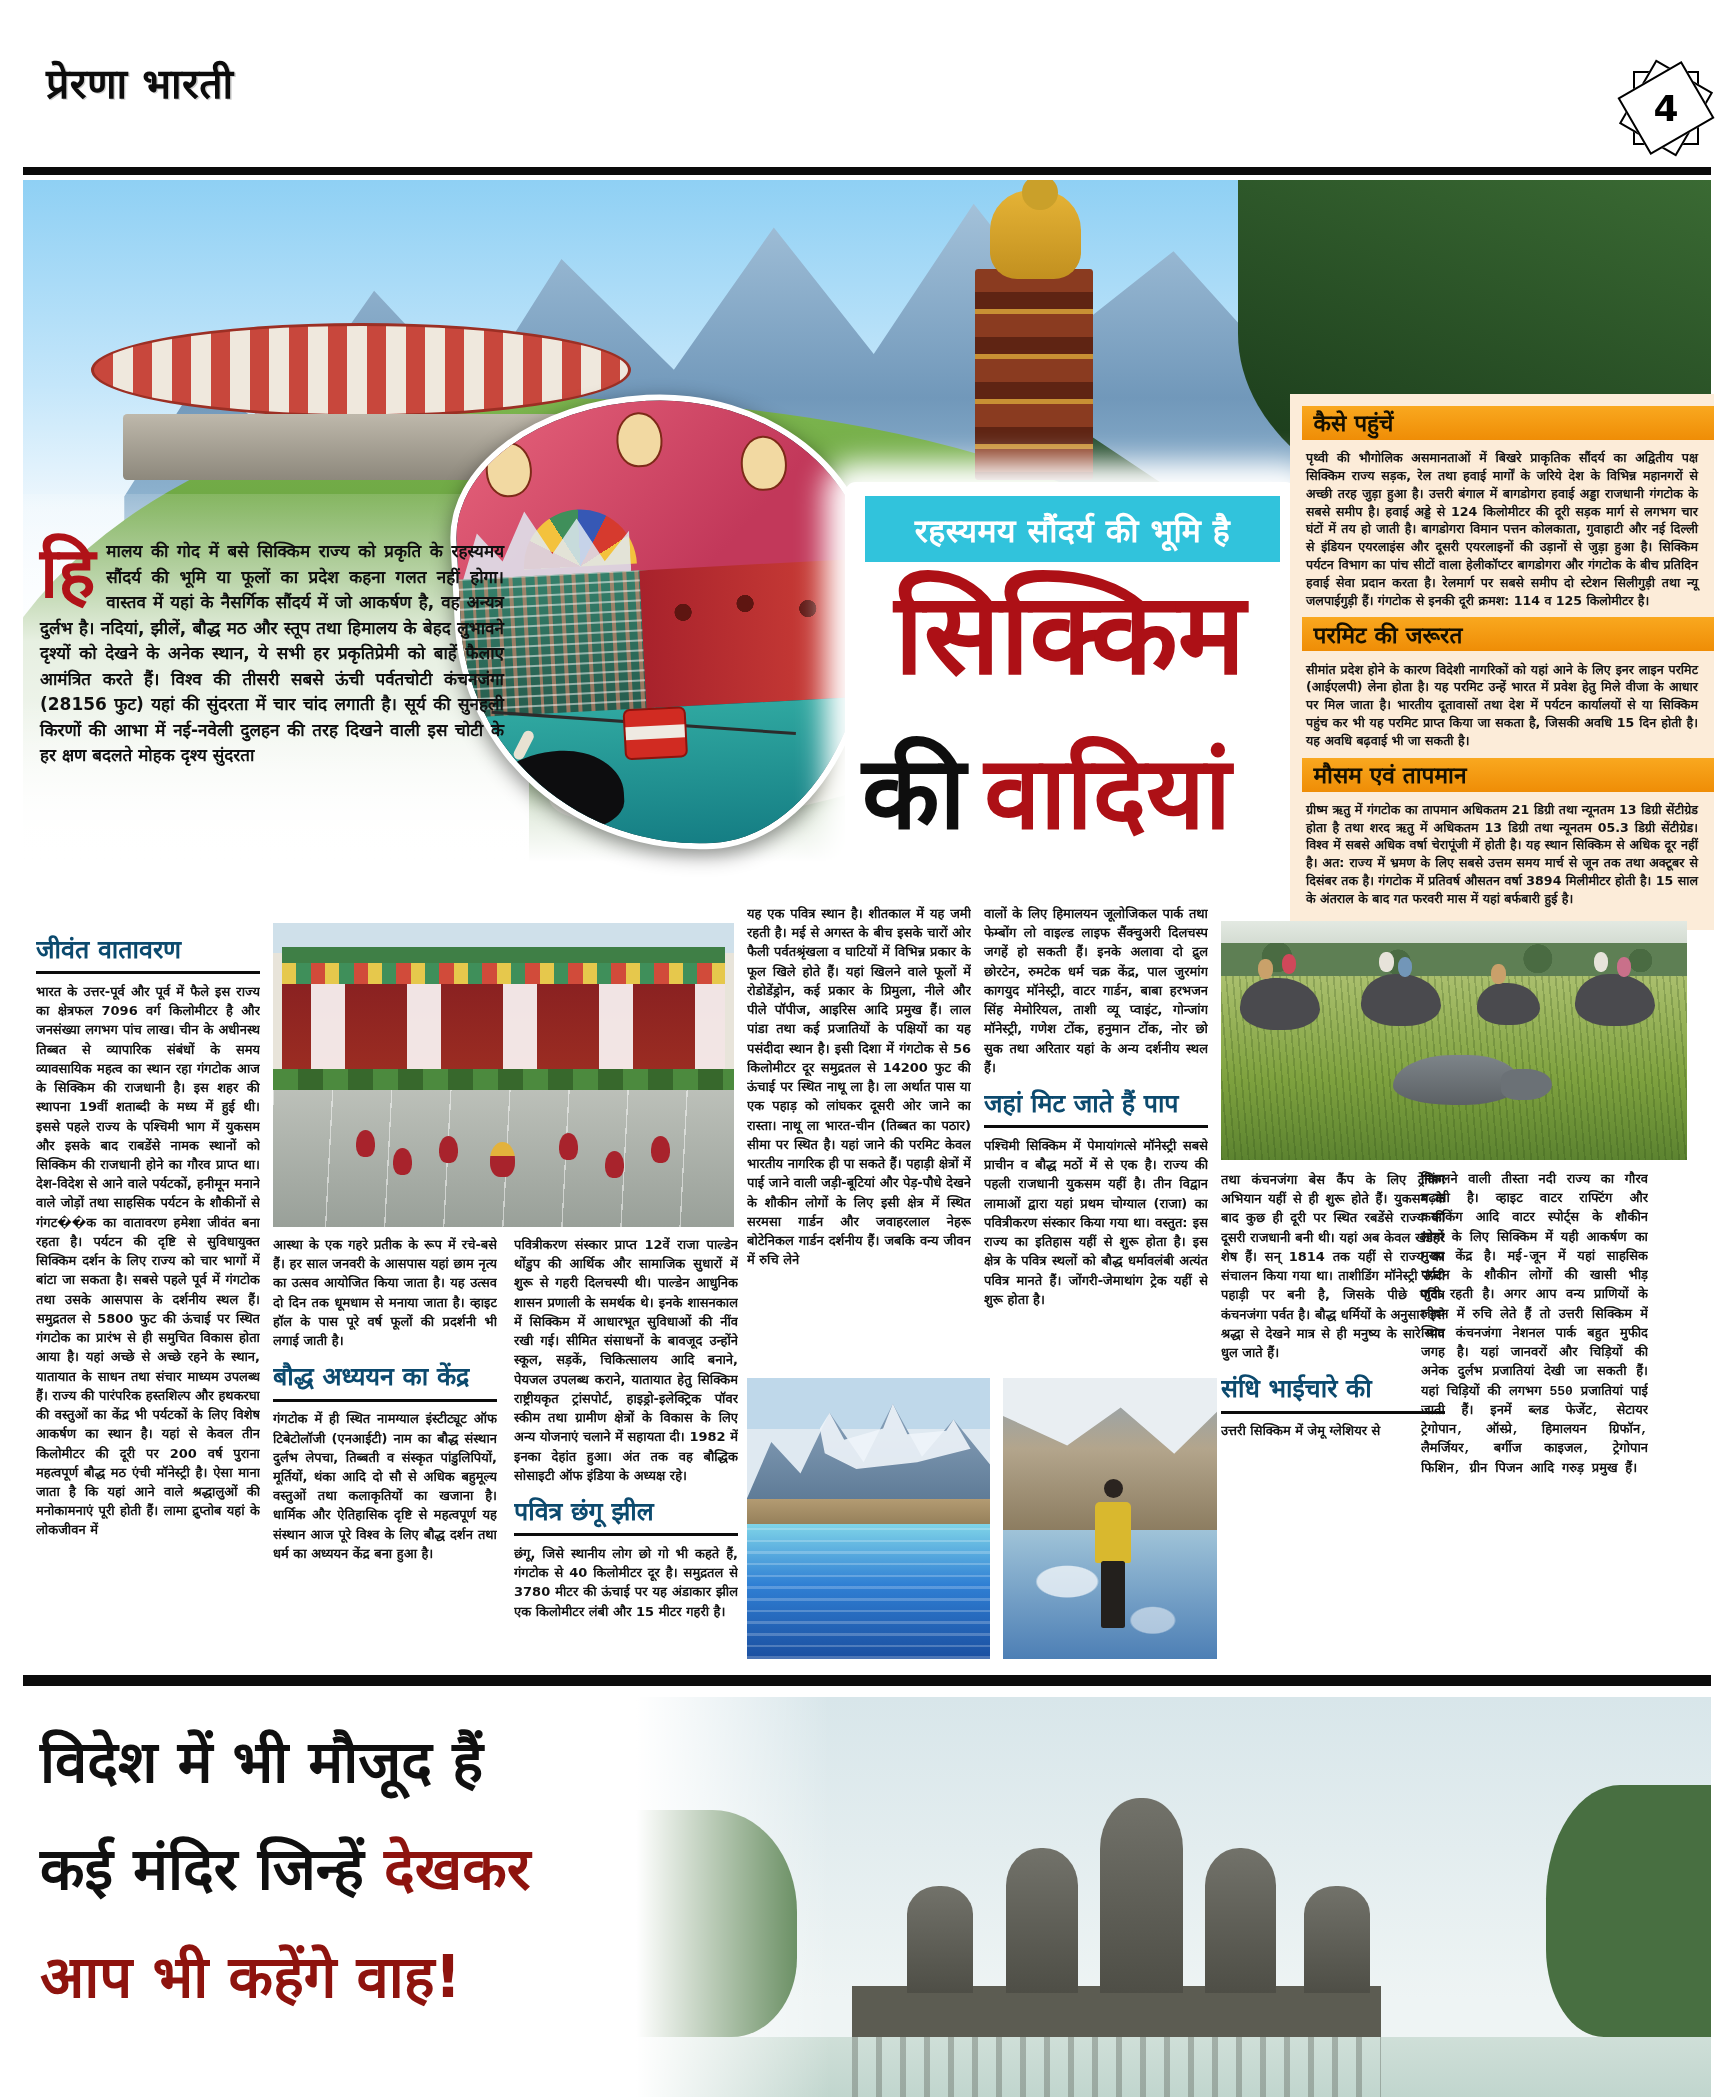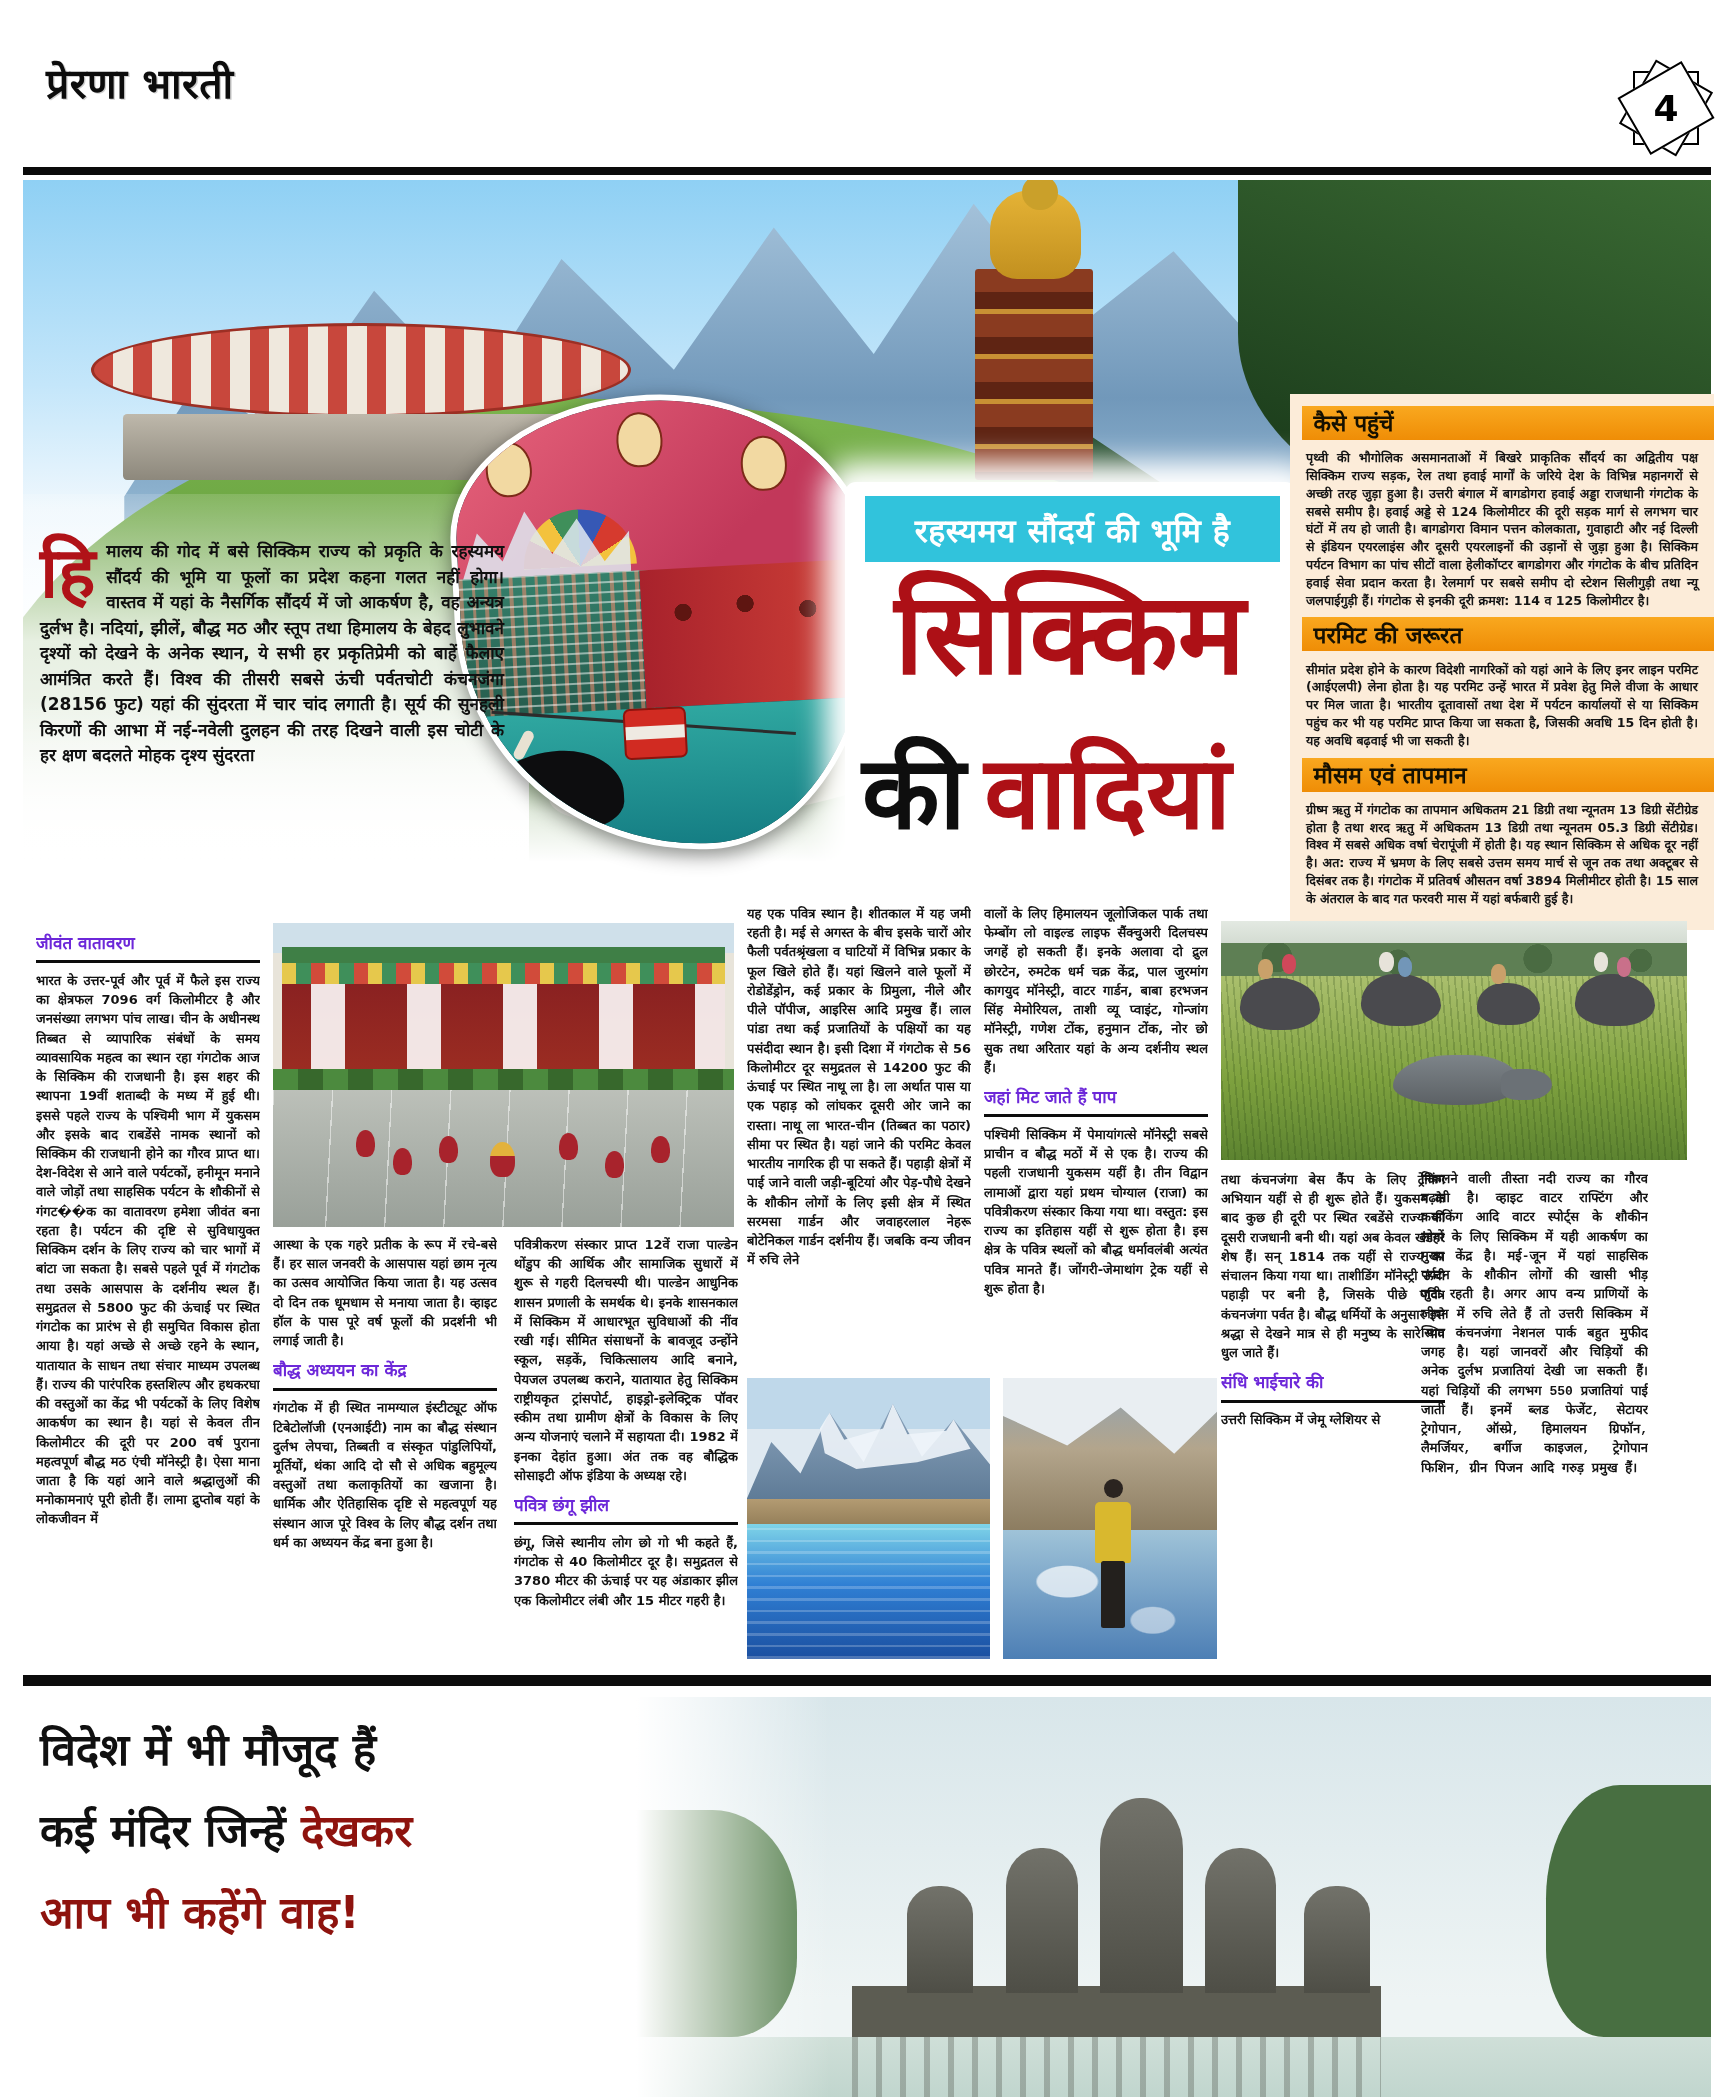--- a/index.html
+++ b/index.html
@@ -63,21 +63,21 @@
   
   .sidebar { left:1290px; top:386px; width:424px; height:536px; background:#fcecd9; padding:11.7px 16px 8.4px 16px; overflow:hidden;margin-top:8px; }
   .sb-head { height:34px; margin:7.6px -16px 9.2px -4.2px; background:linear-gradient(#f9a81f,#ef8d06); display:flex; align-items:center; padding-left:11.7px; font-size:22.7px; font-weight:800; color:#151000; }
   .sb-head:first-child { margin-top:0; }
   .sb-body { font-size:12.6px; line-height:1.42; font-weight:700; color:#141414; text-align:justify; }
 
   
   .cont-line { left:36px; top:862px; width:631px; font-size:17.6px; line-height:1.5; font-weight:700; color:#101010; }
   .mcol { overflow:hidden; }
   .mid-body { font-size:13px; line-height:1.48; font-weight:700; color:#131313; text-align:justify; }
-  .col-head { font-size:17px; font-weight:800; color:#6d28d9; border-bottom:3.4px solid #0c0c0c; padding:7.6px 0 6.7px 0; margin-bottom:7.6px; }
+  .col-head { font-size:25px; font-weight:800; color:#0c4a6e; border-bottom:3.4px solid #0c0c0c; padding:7.6px 0 6.7px 0; margin-bottom:7.6px; }
 
   .photo { overflow:hidden; }
   
   .ph-mon { background:#e8e4da; }
   .mon-sky { position:absolute; top:0; left:0; right:0; height:10%; background:#cfe0ea; }
   .mon-roof { position:absolute; top:8%; left:2%; right:2%; height:5%; background:#3f7f46; }
   .mon-frieze { position:absolute; top:13%; left:2%; right:2%; height:7%; background:repeating-linear-gradient(90deg,#e6c84c 0 14.3px,#3f8f5a 14.3px 28.5px,#d14b3a 28.5px 43px); }
   .mon-bldg { position:absolute; top:20%; left:2%; right:2%; height:30%; background:linear-gradient(#8a2121,#9c2d22); background-image:repeating-linear-gradient(90deg,transparent 0 29px,rgba(255,255,255,.88) 29px 63px,transparent 63px 96px),linear-gradient(#8a2121,#9c2d22); background-blend-mode:normal; }
   .mon-hedge { position:absolute; top:48%; left:0; right:0; height:7%; background:repeating-linear-gradient(90deg,#4c8a3e 0 25px,#37682c 25px 50px); }
   .mon-yard { position:absolute; top:55%; bottom:0; left:0; right:0; background:linear-gradient(#bcc0b9,#99a099); background-image:repeating-linear-gradient(93deg,rgba(255,255,255,.5) 0 1.3px,transparent 1.3px 59px),linear-gradient(#bcc0b9,#99a099); }
@@ -105,21 +105,21 @@
   .sf-trees { position:absolute; top:9%; left:0; right:0; height:15%; background:#5e7f54; background-image:radial-gradient(circle at 12% 40%,#4a6b42 0 15px,transparent 15.5px),radial-gradient(circle at 38% 55%,#4a6b42 0 12.6px,transparent 13px),radial-gradient(circle at 68% 45%,#4a6b42 0 14.3px,transparent 14.7px),radial-gradient(circle at 90% 50%,#4a6b42 0 11.7px,transparent 12px); }
   .sf-grass { position:absolute; top:23%; bottom:0; left:0; right:0; background:linear-gradient(180deg,#aabf6d 0%,#7fa23f 55%,#5c8330 100%); background-image:repeating-linear-gradient(85deg,rgba(40,70,20,.22) 0 1.7px,transparent 1.7px 6.7px),linear-gradient(180deg,#aabf6d,#7fa23f 55%,#5c8330); }
   .ele { position:absolute; width:80px; height:52px; background:#4a4a4e; border-radius:45% 55% 48% 48%/60% 65% 42% 42%; }
   .rider { position:absolute; width:14.3px; height:20px; border-radius:45%; }
   .rhino { position:absolute; left:37%; top:56%; width:27%; height:21%; background:linear-gradient(#7d8489,#5c6165); border-radius:50% 42% 45% 50%/65% 55% 45% 40%; }
   .rhino-head { position:absolute; left:60%; top:62%; width:11%; height:13%; background:#6b7176; border-radius:40% 60% 60% 40%; }
 
   .black-rule { left:23px; width:1688px; height:11px; background:#0c0c0c; }
 
   
-  .t-head { left:40px; top:1709px; width:696px; font-size:44px; font-weight:800; line-height:1.85; color:#101010; white-space:nowrap; }
+  .t-head { left:40px; top:1709px; width:696px; font-size:58px; font-weight:800; line-height:1.85; color:#101010; white-space:nowrap; }
   .t-red { color:#8e130e; }
   .ph-angkor { left:610px; top:1697px; width:1101px; height:629px; background:linear-gradient(#d8e6ea 0%,#eef4f4 48%); }
   .ak-trees-l { position:absolute; left:0; top:18%; width:17%; height:36%; background:#4e7a46; border-radius:0 45% 35% 0; }
   .ak-trees-r { position:absolute; right:0; top:14%; width:15%; height:40%; background:#486f41; border-radius:45% 0 0 35%; }
   .ak-base { position:absolute; left:22%; top:46%; width:48%; height:8%; background:#5c5c52; }
   .ak-tower { position:absolute; background:linear-gradient(#72726a,#4e4e46); border-radius:48% 48% 4% 4%/26% 26% 0 0; }
   .ak-water { position:absolute; top:54%; bottom:0; left:0; right:0; background:linear-gradient(#cfdfd8,#a9c6bd 55%,#8fb3a8); }
   .ak-smear { position:absolute; top:54%; height:32%; left:22%; width:48%; background:repeating-linear-gradient(90deg,rgba(80,85,76,.35) 0 5.9px,transparent 5.9px 24px); }
   .ak-fade-l { position:absolute; left:0; top:0; bottom:0; width:20%; background:linear-gradient(90deg,#fff 12%,rgba(255,255,255,0)); }
 </style>

